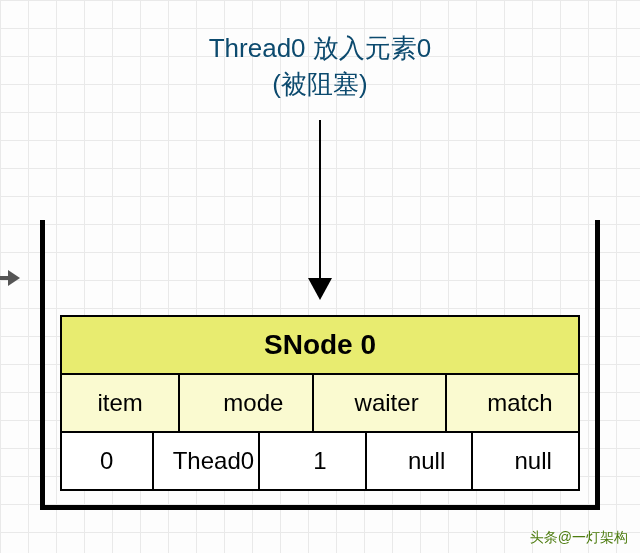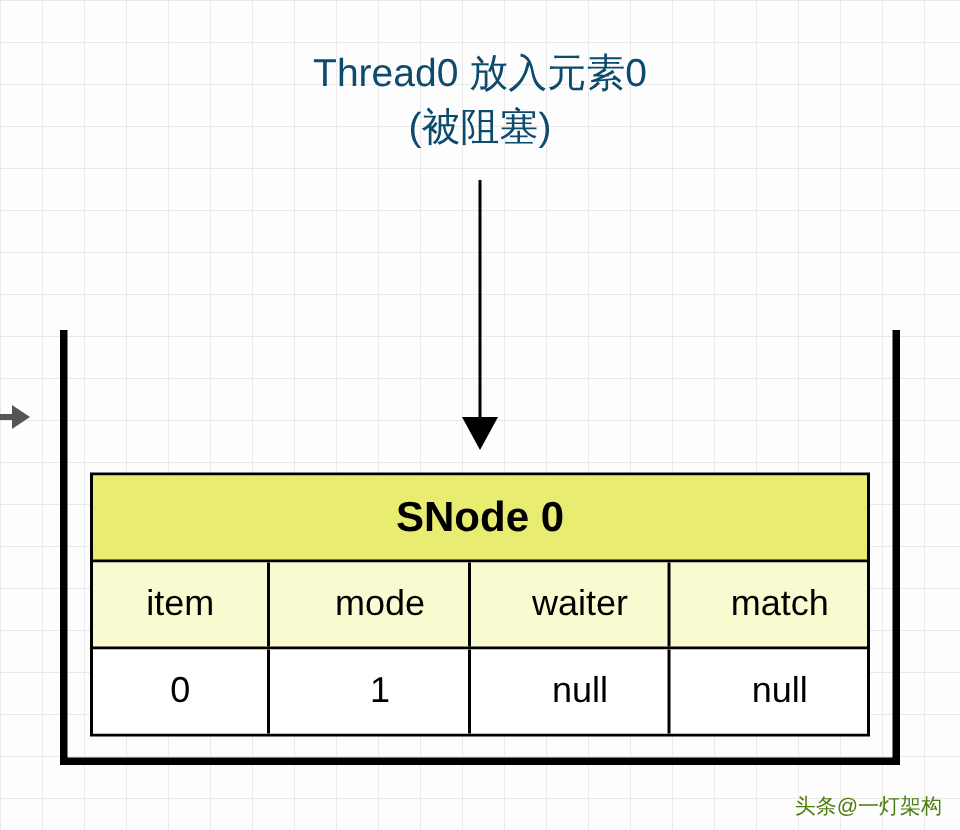--- a/index.html
+++ b/index.html
@@ -140,19 +140,20 @@
 <div class="node">
   <div class="node-title">SNode 0</div>
   <div class="row labels">
     <div class="cell">item</div>
     <div class="cell">mode</div>
     <div class="cell">waiter</div>
     <div class="cell">match</div>
   </div>
   <div class="row values">
     <div class="cell">0</div>
+    <div class="cell">Thead0</div>
     <div class="cell">1</div>
     <div class="cell">null</div>
     <div class="cell">null</div>
   </div>
 </div>
 
 <div class="watermark">头条@一灯架构</div>
 
 </body></html>

